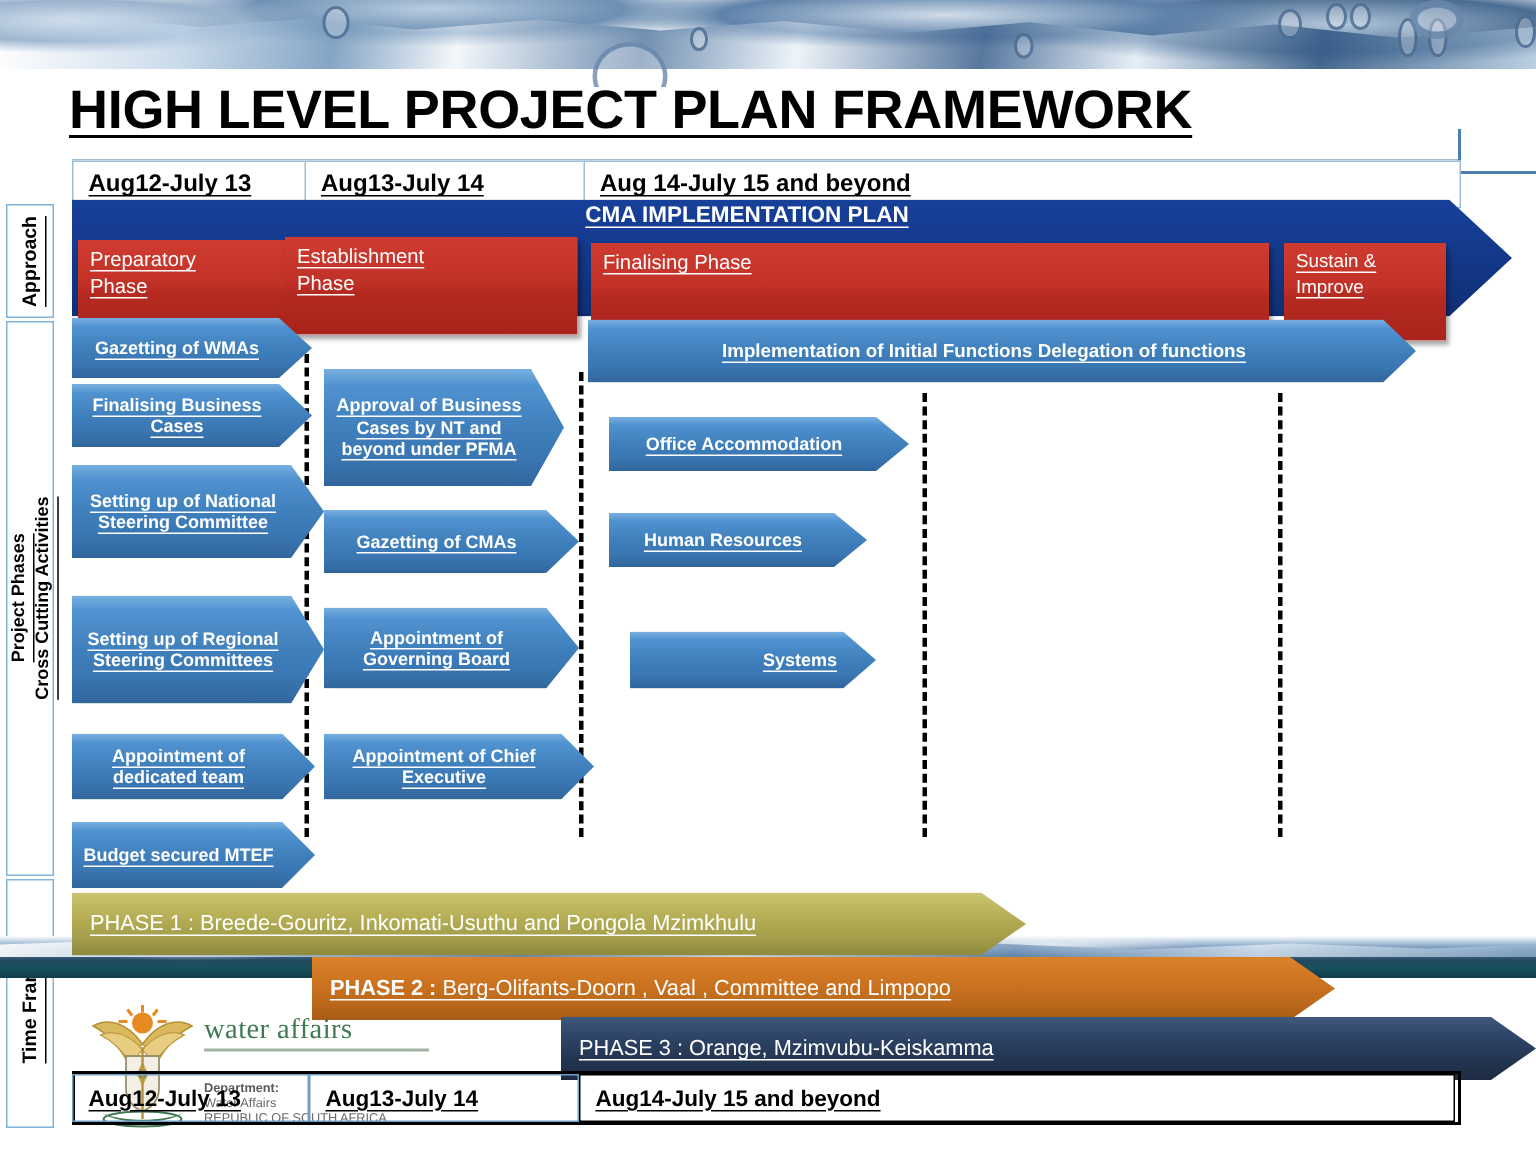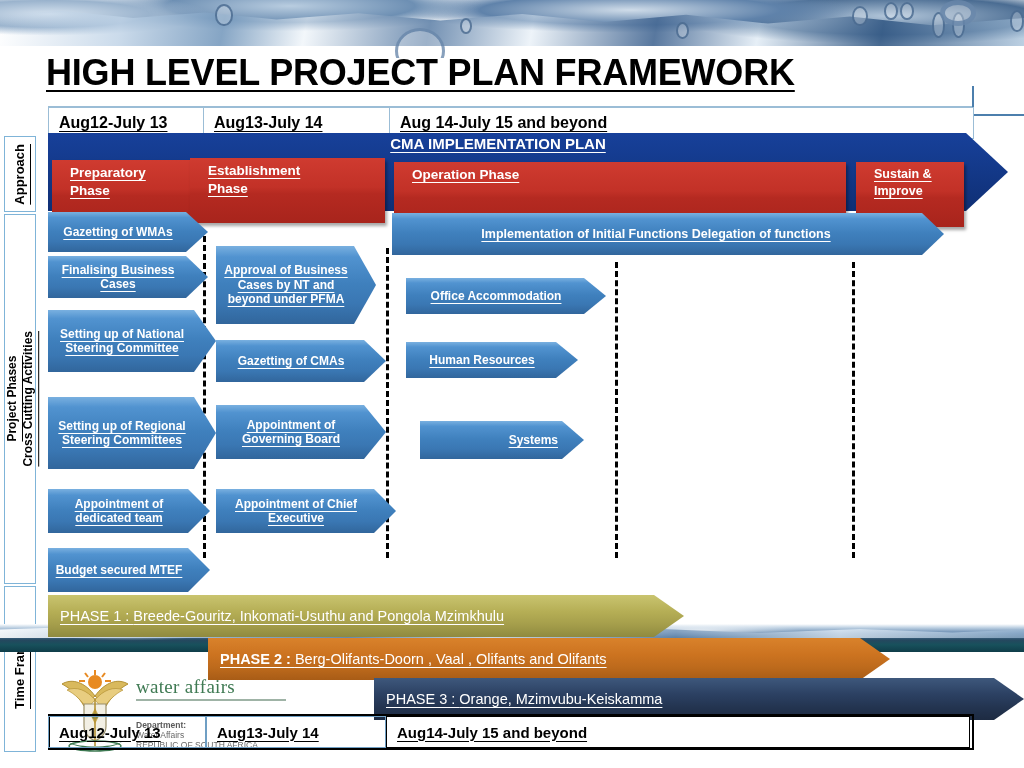--- a/index.html
+++ b/index.html
@@ -80,22 +80,22 @@
     position:absolute;left:48px;top:135px;width:900px;height:22px;
     text-align:center;color:#fff;font-weight:bold;font-size:15px;
     text-decoration:underline;text-underline-offset:3px;
   }
 
   
   .redbox{
     position:absolute;height:65px;
     background:linear-gradient(180deg,#cf3b30 0%,#c23127 45%,#b52a21 55%,#a8241c 100%);
     box-shadow:2px 3px 3px rgba(0,0,0,.35);
-    color:#fff;font-weight:bold;font-size:13.5px;
-    padding:4px 8px 0 18px;box-sizing:border-box;line-height:1.35;
+    color:#fff;font-weight:normal;font-size:13.5px;
+    padding:4px 8px 0 8px;box-sizing:border-box;line-height:1.35;
   }
   .redbox u{text-underline-offset:3px;}
 
   
   .vlabel{
     position:absolute;border:1px solid #7fb4d8;background:#fff;
     display:flex;align-items:center;justify-content:center;
   }
   .vlabel span{
     writing-mode:vertical-rl;transform:rotate(180deg);
@@ -226,21 +226,21 @@
 
   <div class="redbox" style="left:52px;top:160px;width:138px;">
     <u>Preparatory</u><br>
     <u>Phase</u>
   </div>
   <div class="redbox" style="left:190px;top:158px;width:195px;">
     <u>Establishment</u><br>
     <u>Phase</u>
   </div>
   <div class="redbox" style="left:394px;top:162px;width:452px;">
-    <u>Operation Phase</u>
+    <u>Finalising Phase</u>
   </div>
   <div class="redbox" style="left:856px;top:162px;width:108px;font-size:12.5px;">
     <u>Sustain &amp;</u><br>
     <u>Improve</u>
   </div>
 
   <div class="vlabel" style="left:4px;top:136px;width:30px;height:74px;">
     <span>Approach</span>
   </div>
   <div class="vlabel small" style="left:4px;top:214px;width:30px;height:368px;">
@@ -321,21 +321,21 @@
     <div class="wb-crest"></div>
   </div>
 
   <div class="phasebar p1" style="left:48px;top:595px;width:636px;">
     <span class="pface"></span>
     <span class="ptxt"><u><span>PHASE 1 : </span><span>Breede-Gouritz, Inkomati-Usuthu and Pongola Mzimkhulu</span></u></span>
   </div>
 
   <div class="phasebar p2" style="left:208px;top:638px;width:682px;">
     <span class="pface"></span>
-    <span class="ptxt"><u><b>PHASE 2 : </b><span>Berg-Olifants-Doorn , Vaal , Olifants and Olifants</span></u></span>
+    <span class="ptxt"><u><b>PHASE 2 : </b><span>Berg-Olifants-Doorn , Vaal , Committee and Limpopo</span></u></span>
   </div>
 
   <div class="phasebar p3" style="left:374px;top:678px;width:650px;">
     <span class="pface"></span>
     <span class="ptxt"><u><span>PHASE 3 : </span><span>Orange, Mzimvubu-Keiskamma</span></u></span>
   </div>
 
   <div class="logo">
     <svg class="crest" viewBox="0 0 74 84">
       <g>

